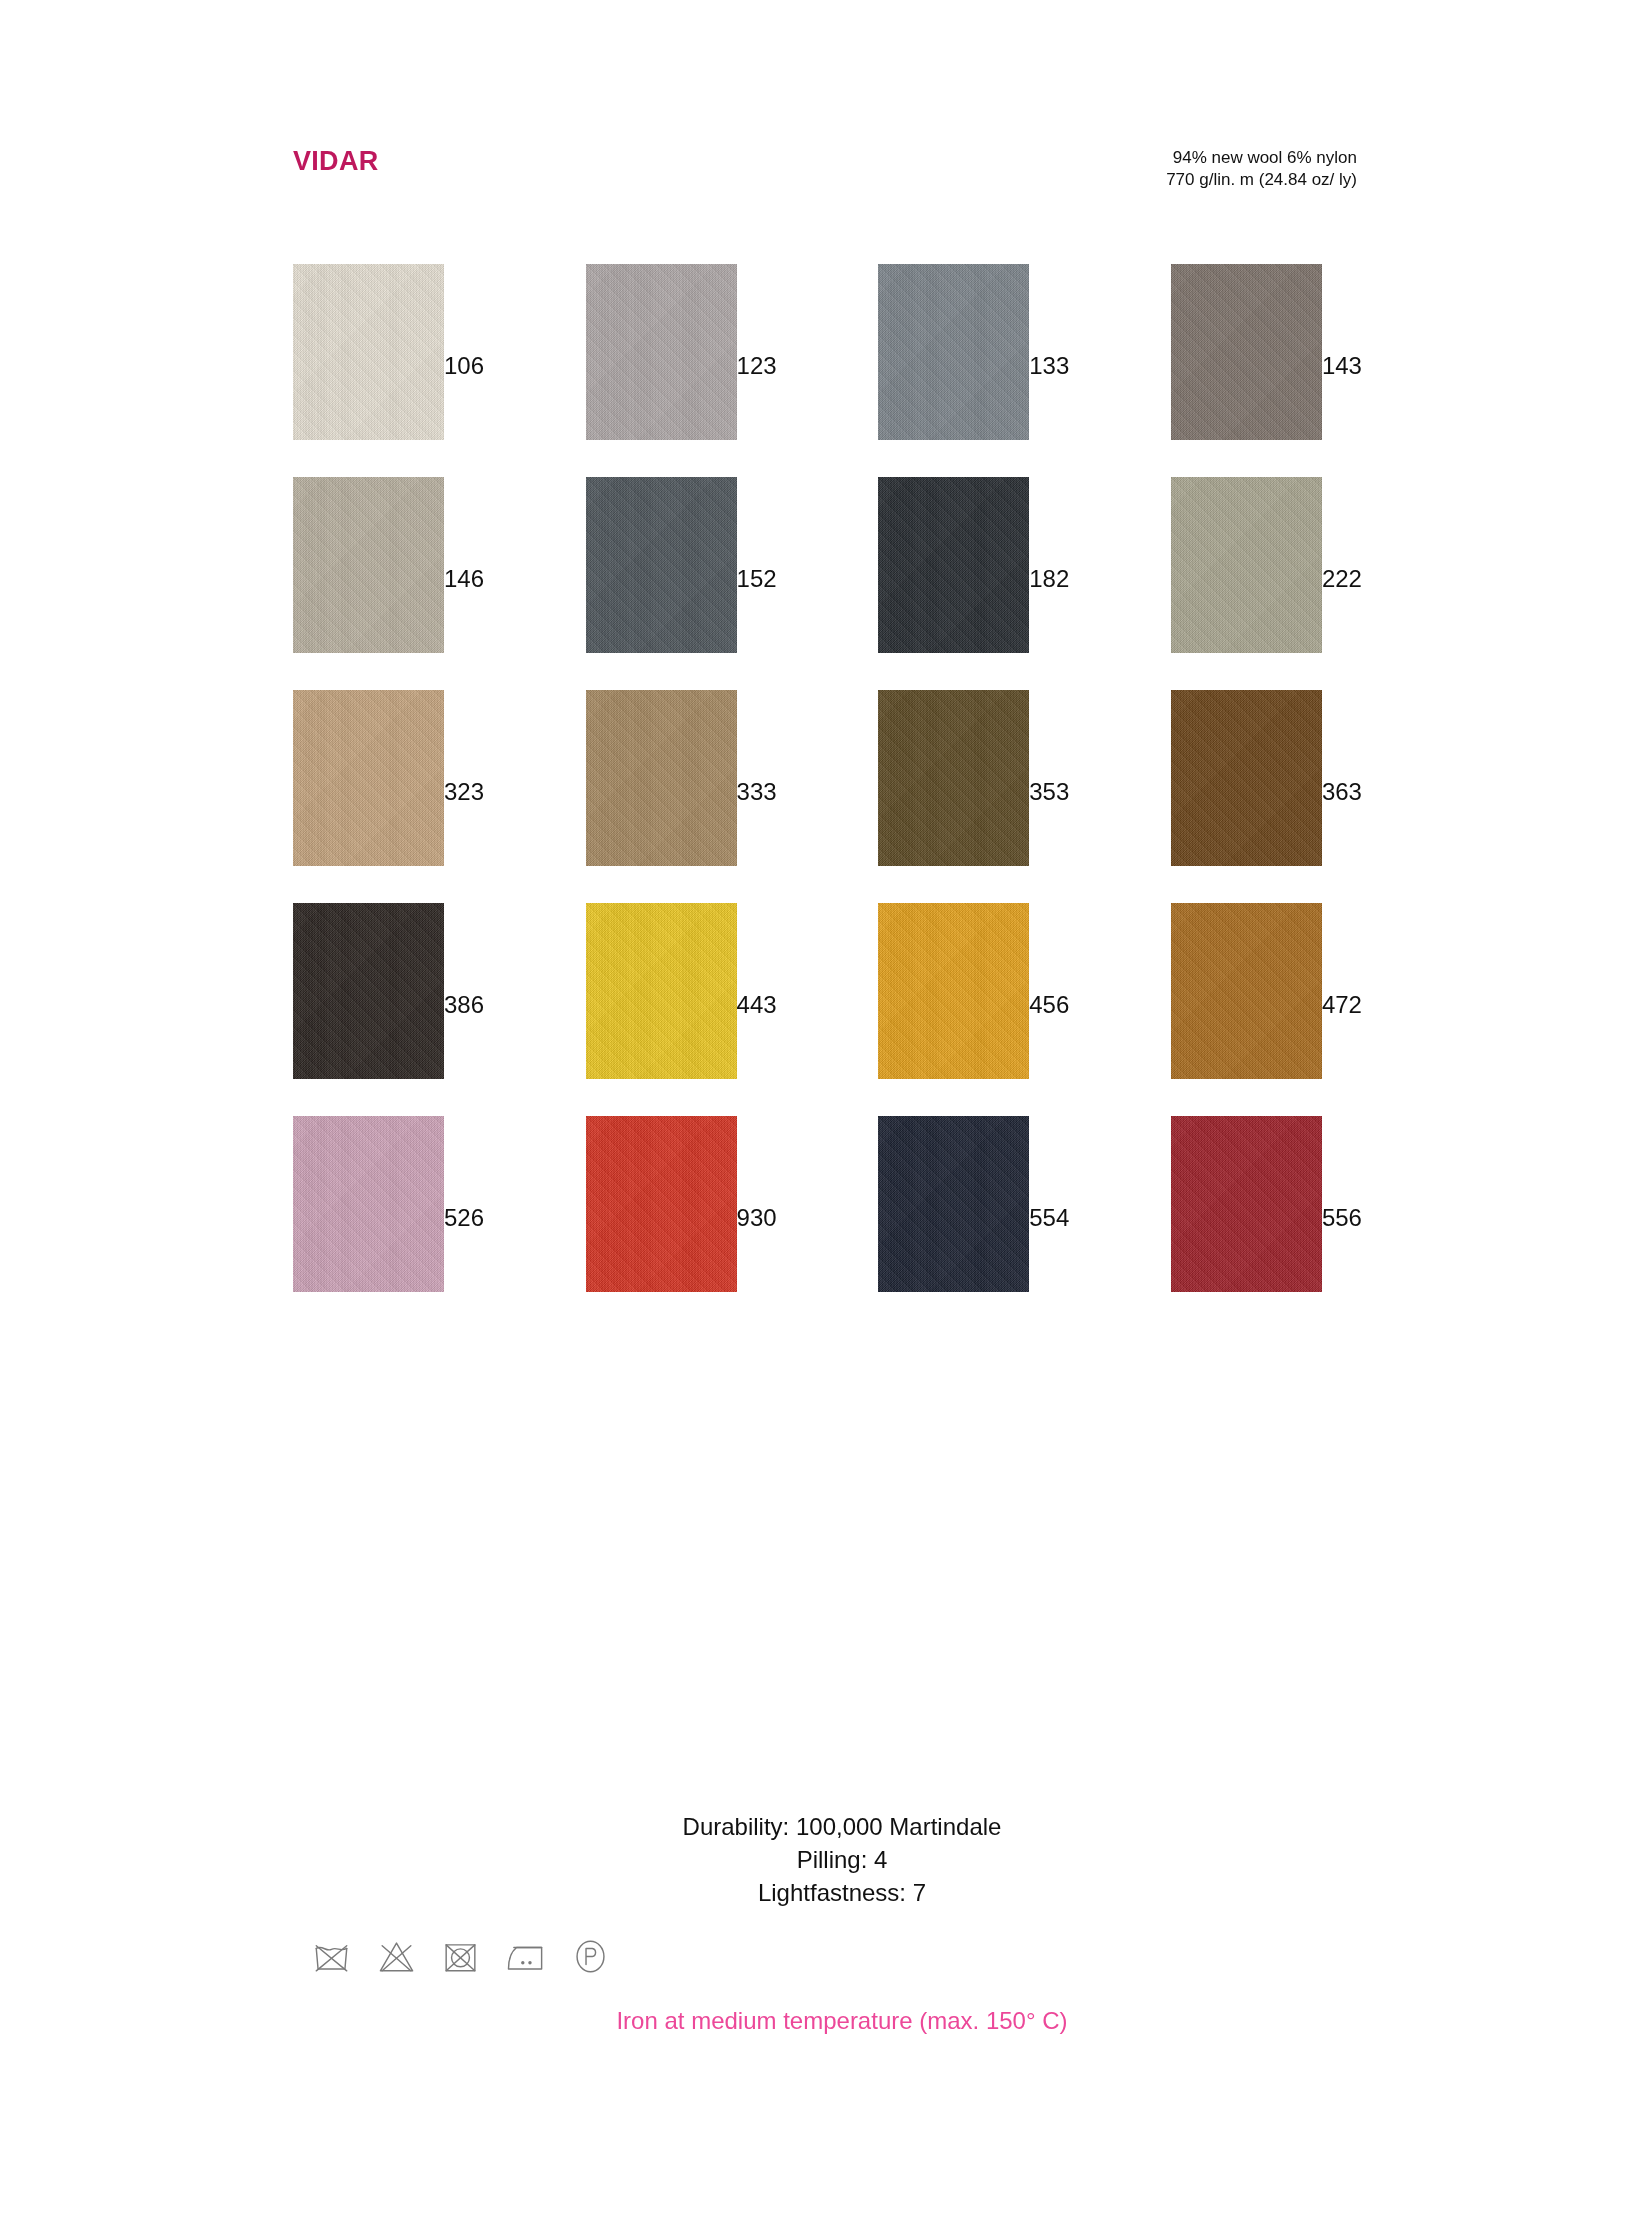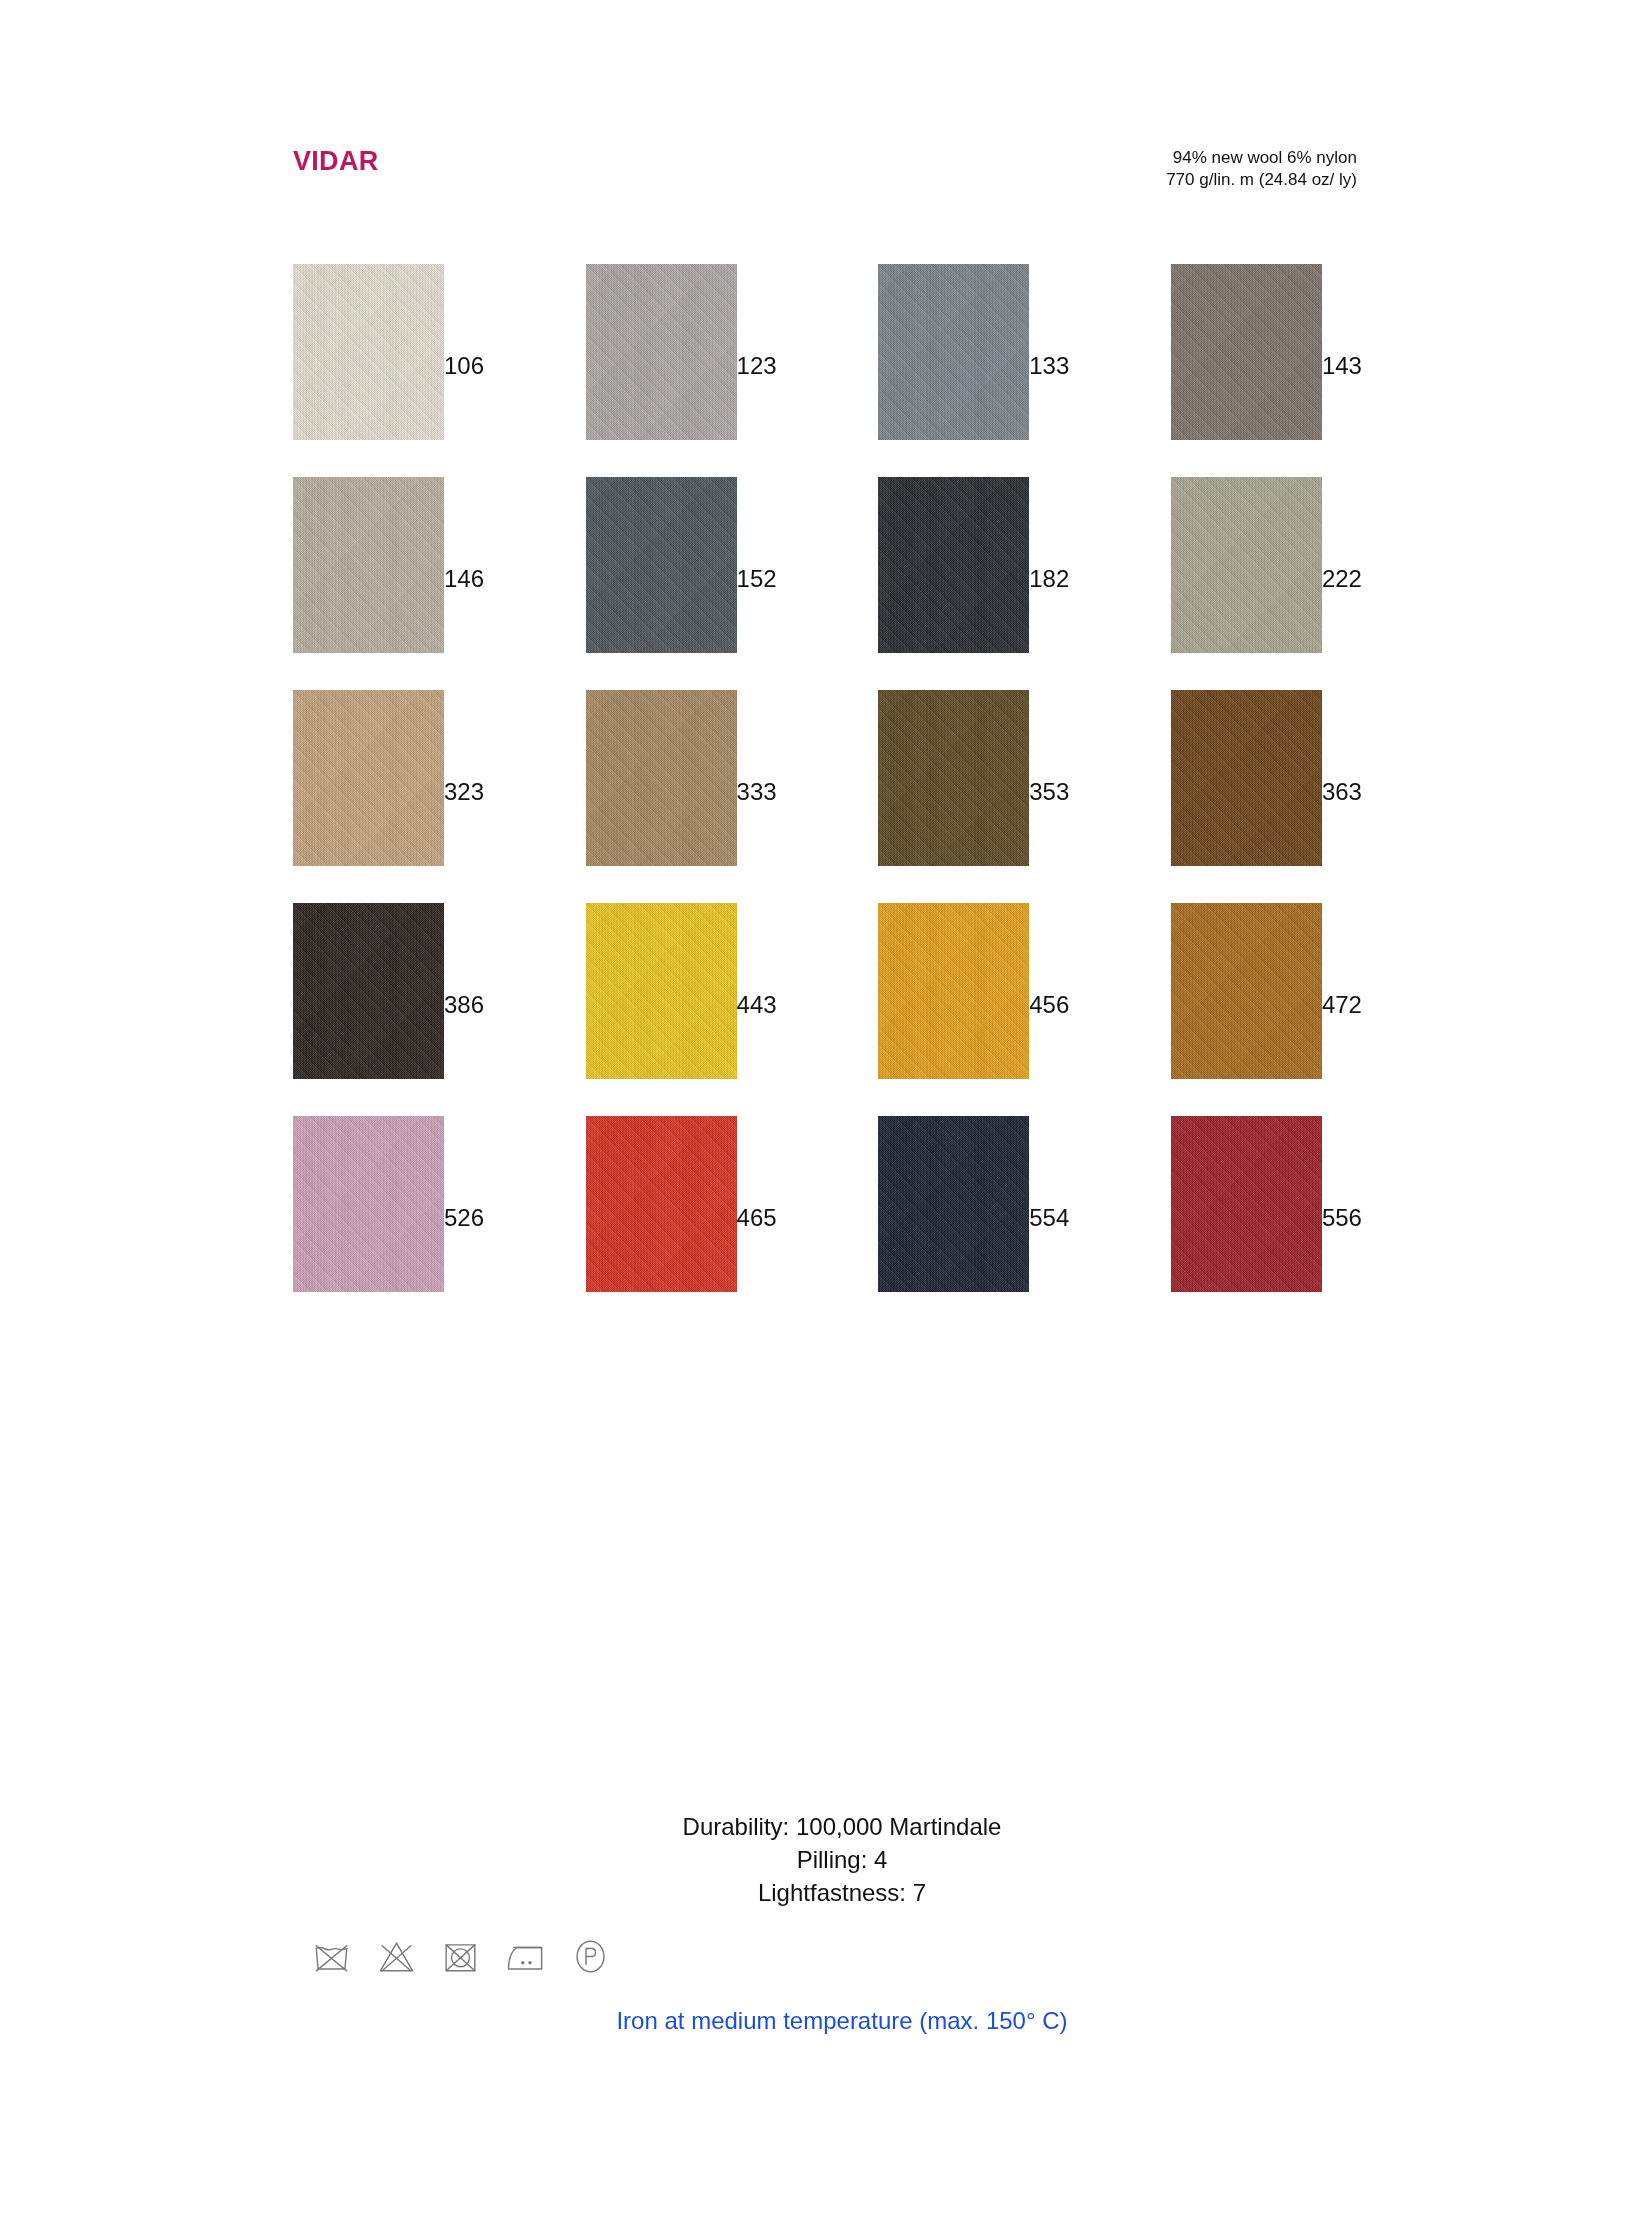--- a/index.html
+++ b/index.html
@@ -144,21 +144,21 @@
     height: 43px;
     display: block;
     flex: 0 0 auto;
   }
   .care-icon svg { display: block; }
 
   .iron-note {
     margin-top: 24px;
     font-size: 24px;
     line-height: 1.3;
-    color: #1d4ed8;
+    color: #ec4899;
     white-space: nowrap;
   }
 </style>
 </head>
 <body>
 
 <div class="page">
 
   <div class="header">
     <div class="brand-title">VIDAR</div>
@@ -246,21 +246,21 @@
       </div>
     </div>
 
     <div class="grid-row">
       <div class="swatch-cell">
         <div class="swatch-chip" style="background-color: rgb(207, 164, 185);"></div>
         <div class="swatch-label">526</div>
       </div>
       <div class="swatch-cell">
         <div class="swatch-chip" style="background-color: rgb(214, 51, 34);"></div>
-        <div class="swatch-label">465</div>
+        <div class="swatch-label">930</div>
       </div>
       <div class="swatch-cell">
         <div class="swatch-chip" style="background-color: rgb(27, 33, 49);"></div>
         <div class="swatch-label">554</div>
       </div>
       <div class="swatch-cell">
         <div class="swatch-chip" style="background-color: rgb(157, 31, 40);"></div>
         <div class="swatch-label">556</div>
       </div>
     </div>

